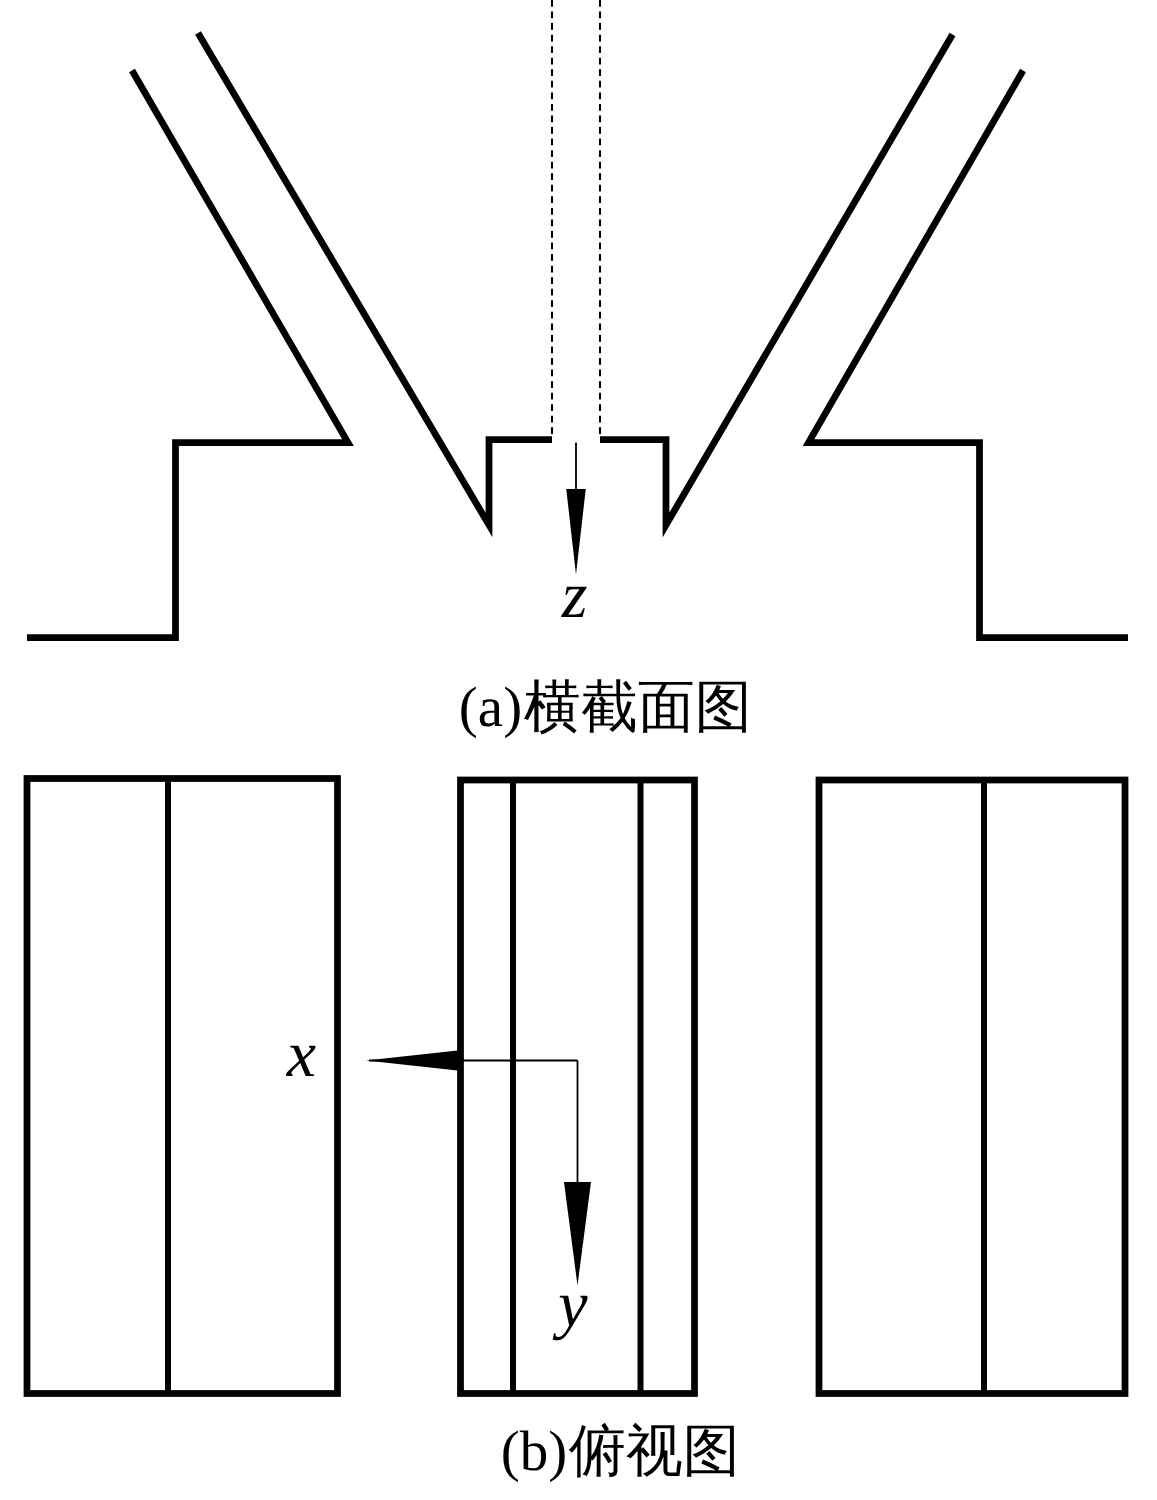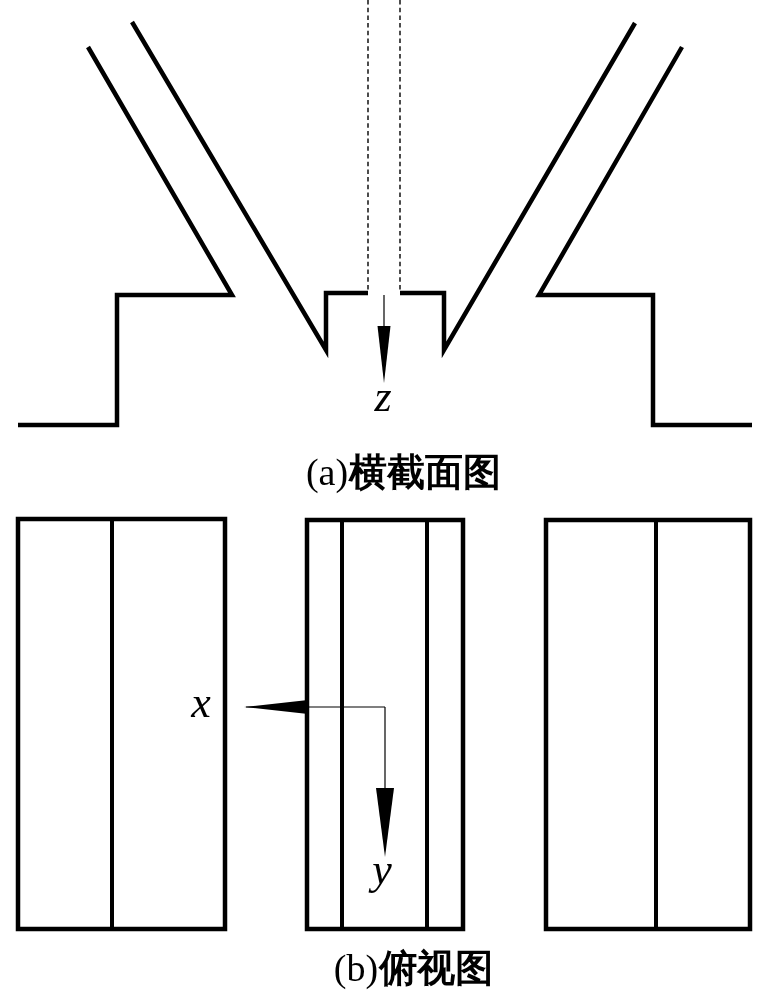--- a/index.html
+++ b/index.html
@@ -12,21 +12,21 @@
   }
   .figure svg{position:absolute;left:0;top:0;}
   .caption{
     position:absolute;left:0;width:100%;
     text-align:center;
     font-size:38px;line-height:44px;
     color:#000;white-space:nowrap;
   }
   .caption-a{top:450px;transform:translateX(18px);}
   .caption-b{top:946px;transform:translateX(28px);}
-  .caption .cjk{font-weight:bold;margin-left:1px;}
+  .caption .cjk{font-weight:normal;margin-left:1px;}
   .axis-label{
     font-family:"Liberation Serif","DejaVu Serif",serif;
     font-style:italic;
     font-size:44px;
     fill:#000;
   }
 </style>
 </head>
 <body>
 

